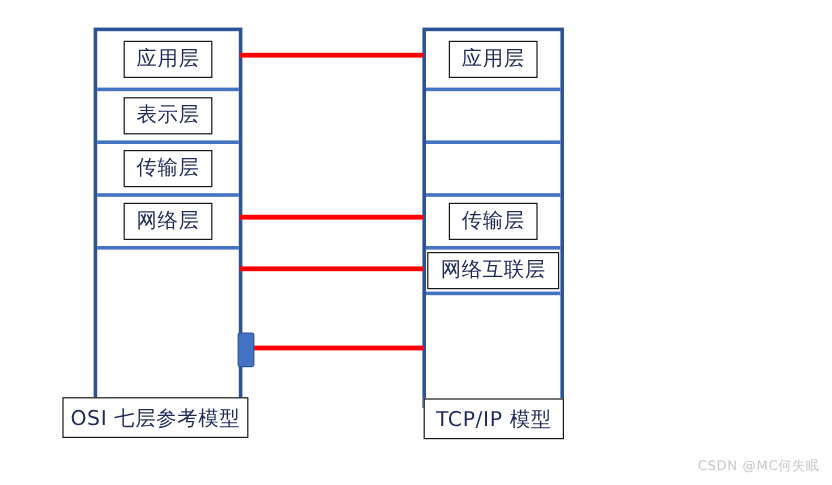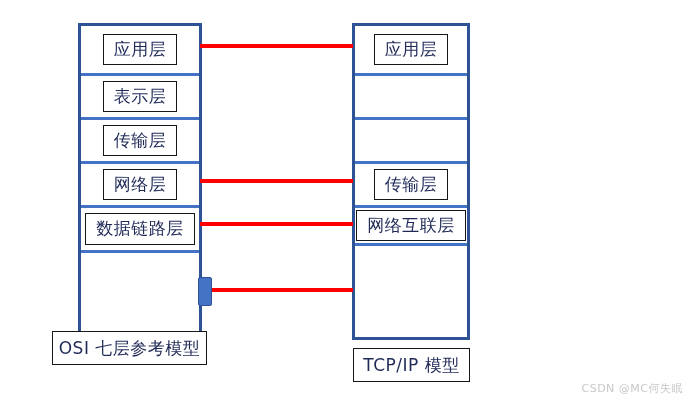--- a/index.html
+++ b/index.html
@@ -68,21 +68,21 @@
     border: 1.5px solid #161616;
     background: #ffffff;
     color: #1F2A57;
     font-size: 17px;
     display: flex;
     align-items: center;
     justify-content: center;
     letter-spacing: 0.5px;
   }
   #osi-caption { left: 52px;  top: 331px; width: 155px; height: 34px; }
-  #tcp-caption { left: 353px; top: 348px; width: 117px; height: 34px; }
+  #tcp-caption { left: 353px; top: 332px; width: 117px; height: 34px; }
 
   
   .connector {
     position: absolute;
     height: 4px;
     background: #FF0000;
   }
 
   
   #drag-handle {
@@ -119,23 +119,20 @@
     </div>
     <div class="row" style="height:44px;">
       <div class="chip">表示层</div>
     </div>
     <div class="row" style="height:44px;">
       <div class="chip">传输层</div>
     </div>
     <div class="row" style="height:44px;justify-content:center;">
       <div class="chip">网络层</div>
     </div>
-    <div class="row" style="height:45px;">
-      <div class="chip wide">数据链路层</div>
-    </div>
   </div>
 
   <div class="stack" id="tcp-stack">
     <div class="row" style="height:50px;">
       <div class="chip">应用层</div>
     </div>
     <div class="row" style="height:44px;">
       
     </div>
     <div class="row" style="height:44px;">

